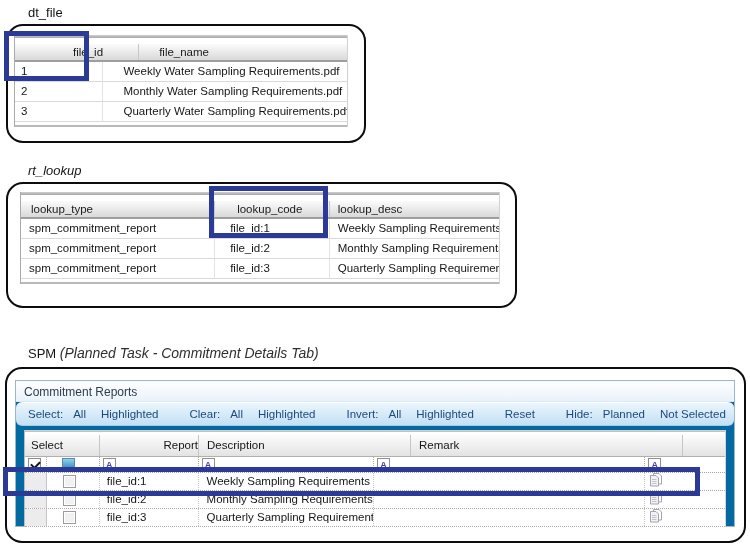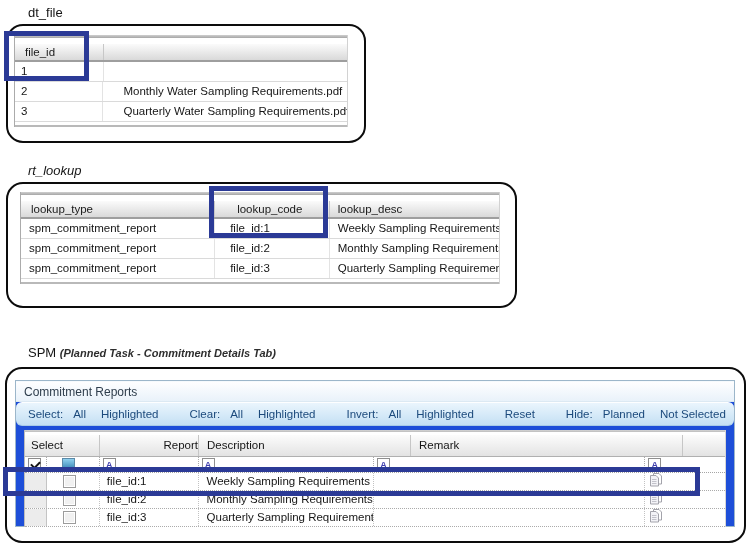--- a/index.html
+++ b/index.html
@@ -1,20 +1,20 @@
 <!DOCTYPE html>
 <html><head>
 <meta charset="utf-8">
 <style>
   * { margin:0; padding:0; box-sizing:border-box; }
   body { background:#ffffff; font-family:"Liberation Sans", sans-serif; color:#161616; }
   #stage { position:relative; width:750px; height:557px; background:#ffffff; overflow:hidden; }
 
   .sec-label { position:absolute; font-size:13px; color:#141414; white-space:nowrap; }
-  .sec-sub   { font-style:italic; font-size:11px; color:#2e2e2e;font-weight:bold; }
+  .sec-sub   { font-style:italic; font-size:14px; color:#2e2e2e; }
 
   
   .rbox { position:absolute; border:2px solid #0c0c0c; border-radius:17px; background:#ffffff; }
 
   
   .grid { position:absolute; background:#ffffff;
           border-left:1px solid #ababab; border-right:1px solid #d2d2d2; }
   .gtop   { height:3px; background:linear-gradient(#cfcfcf,#a6a6a6); }
   .gwhite { height:6px; background:#ffffff; }
   .ghdr   { display:flex; height:18px; line-height:17px;
@@ -22,31 +22,31 @@
             border-bottom:2px solid #9e9e9e; font-size:11.5px; color:#1a1a1a; }
   .ghdr .hc { border-right:1px solid #c7c7c7; overflow:hidden; white-space:nowrap; }
   .grow { display:flex; height:20px; line-height:19px; font-size:11.5px;
           border-bottom:1px solid #dadada; background:#ffffff; white-space:nowrap; }
   .grow .bc { overflow:hidden; border-right:1px solid #e3e3e3; }
   .gbot { height:5px; border-bottom:2px solid #b9b9b9; background:#ffffff; }
 
   
   .ga0 { width:89px;  padding-left:6px; }
   .ga1 { width:245px; padding-left:20px; border-right:none !important; }
-  .ghdr .ga0 { padding-left:10px; }
+  .ghdr .ga0 { padding-left:10px;margin-left:48px; }
   
   .gb0 { width:195px; padding-left:8px; }
   .gb1 { width:115px; padding-left:15px; }
   .gb2 { width:170px; padding-left:8px; border-right:none !important; }
   .ghdr .gb0 { padding-left:10px; }
   .ghdr .gb1 { padding-left:22px; }
 
   
   .panel { position:absolute; left:8px; top:11px; width:720px; height:147px;
-           border:1px solid #9cb6ca; background:#1d4ed8; }
+           border:1px solid #9cb6ca; background:#0369a1; }
   .ptitle { height:21px; line-height:20px; padding-left:8px; font-size:12px; color:#2e3d4c;
             background:linear-gradient(#fefeff,#e9f2fa); border-bottom:1px solid #dce9f3;
             border-top:1px solid #f6fafd; }
   .ptools { height:24px; display:flex; align-items:center; padding-left:12px;
             font-size:11.5px; color:#1c4a7c; white-space:nowrap;
             background:linear-gradient(#eaf5fd,#c4e0f4);
             border-top:1px solid #fdfeff; border-bottom:1px solid #a9cbe7;border-radius:6px; }
   .tb-label  { margin-right:10px; }
   .tb-action { margin-right:15px; cursor:default; }
   .tb-sep { width:1px; height:14px; background:#9fc3e3; margin:0 12px 0 4px; }
@@ -98,24 +98,26 @@
 <div id="stage">
 
   <div class="sec-label" style="left:28px; top:5px;">dt_file</div>
 
   <div class="rbox" style="left:6px; top:24px; width:360px; height:119px;">
     <div class="grid" style="left:6px; top:9px; width:334px;">
       <div class="gtop"></div>
       <div class="gwhite"></div>
       <div class="ghdr">
         <div class="hc ga0">file_id</div>
+        <div class="hc ga1">file_name</div>
       </div>
       <div id="dtfile-body">
           <div class="grow">
             <div class="bc ga0">1</div>
+            <div class="bc ga1">Weekly Water Sampling Requirements.pdf</div>
           </div>
           <div class="grow">
             <div class="bc ga0">2</div>
             <div class="bc ga1">Monthly Water Sampling Requirements.pdf</div>
           </div>
           <div class="grow">
             <div class="bc ga0">3</div>
             <div class="bc ga1">Quarterly Water Sampling Requirements.pdf</div>
           </div>
         </div>

